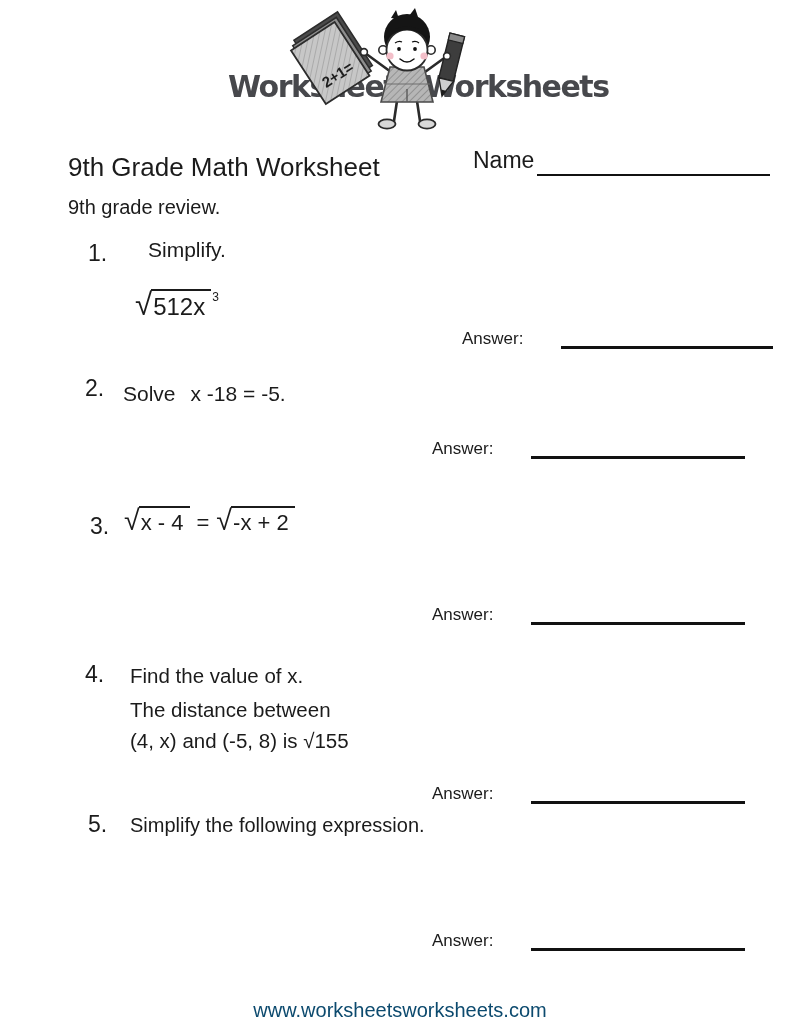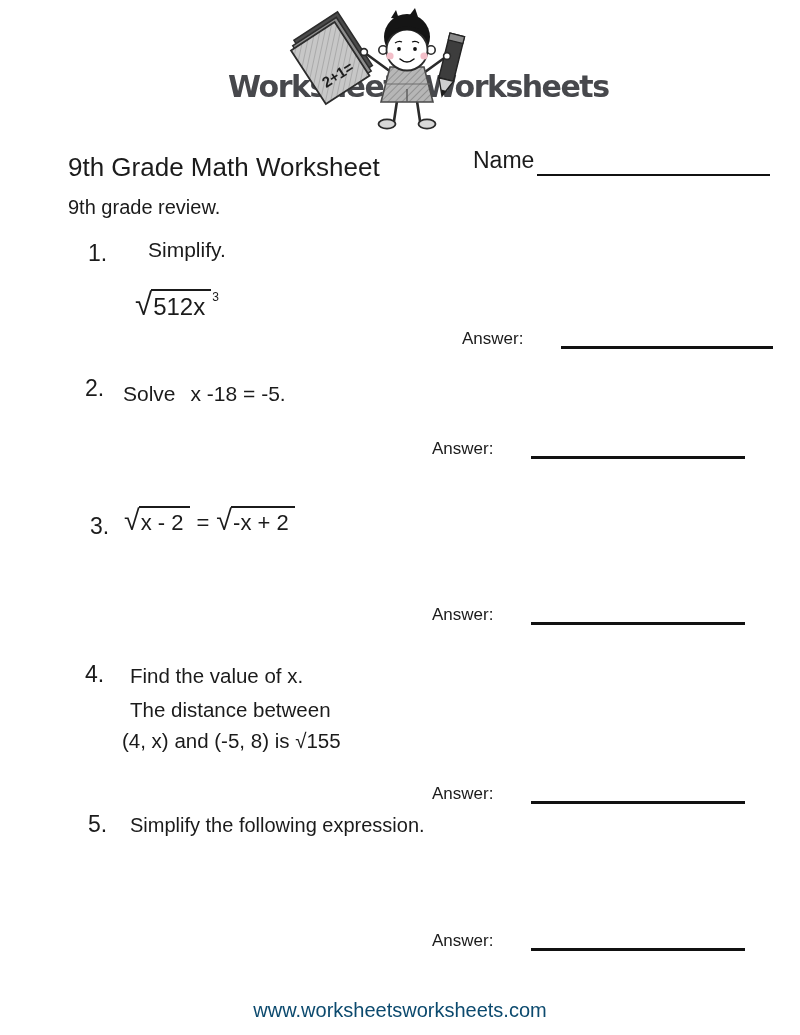--- a/index.html
+++ b/index.html
@@ -136,35 +136,35 @@
   </div>
   <div class="abs answer-row" style="left:432px; top:439px;">
     <span class="answer-label">Answer:</span>
     <span class="answer-line"></span>
   </div>
 
   <div class="abs pnum" style="left:90px; top:513px;">3.</div>
   <div class="abs" style="left:124px; top:506px; font-size:22px;">
     <span class="rad">
         <span class="rad-sign">√</span>
-        <span class="radicand">x - 2</span>
+        <span class="radicand">x - 4</span>
       </span><span class="eq">=</span><span class="rad">
         <span class="rad-sign">√</span>
         <span class="radicand">-x + 2</span>
       </span>
   </div>
   <div class="abs answer-row" style="left:432px; top:605px;">
     <span class="answer-label">Answer:</span>
     <span class="answer-line"></span>
   </div>
 
   <div class="abs pnum" style="left:85px; top:661px;">4.</div>
   <div class="abs p4line" style="left:130px; top:660px;">Find the value of x.</div>
   <div class="abs p4line" style="left:130px; top:694px;">The distance between</div>
-  <div class="abs p4line" style="left:122px; top:725px;">(4, x) and (-5, 8) is √155</div>
+  <div class="abs p4line" style="left:130px; top:725px;">(4, x) and (-5, 8) is √155</div>
   <div class="abs answer-row" style="left:432px; top:784px;">
     <span class="answer-label">Answer:</span>
     <span class="answer-line"></span>
   </div>
 
   <div class="abs pnum" style="left:88px; top:811px;">5.</div>
   <div class="abs" style="left:130px; top:814px; font-size:20px;">Simplify the following expression.</div>
   <div class="abs answer-row" style="left:432px; top:931px;">
     <span class="answer-label">Answer:</span>
     <span class="answer-line"></span>

